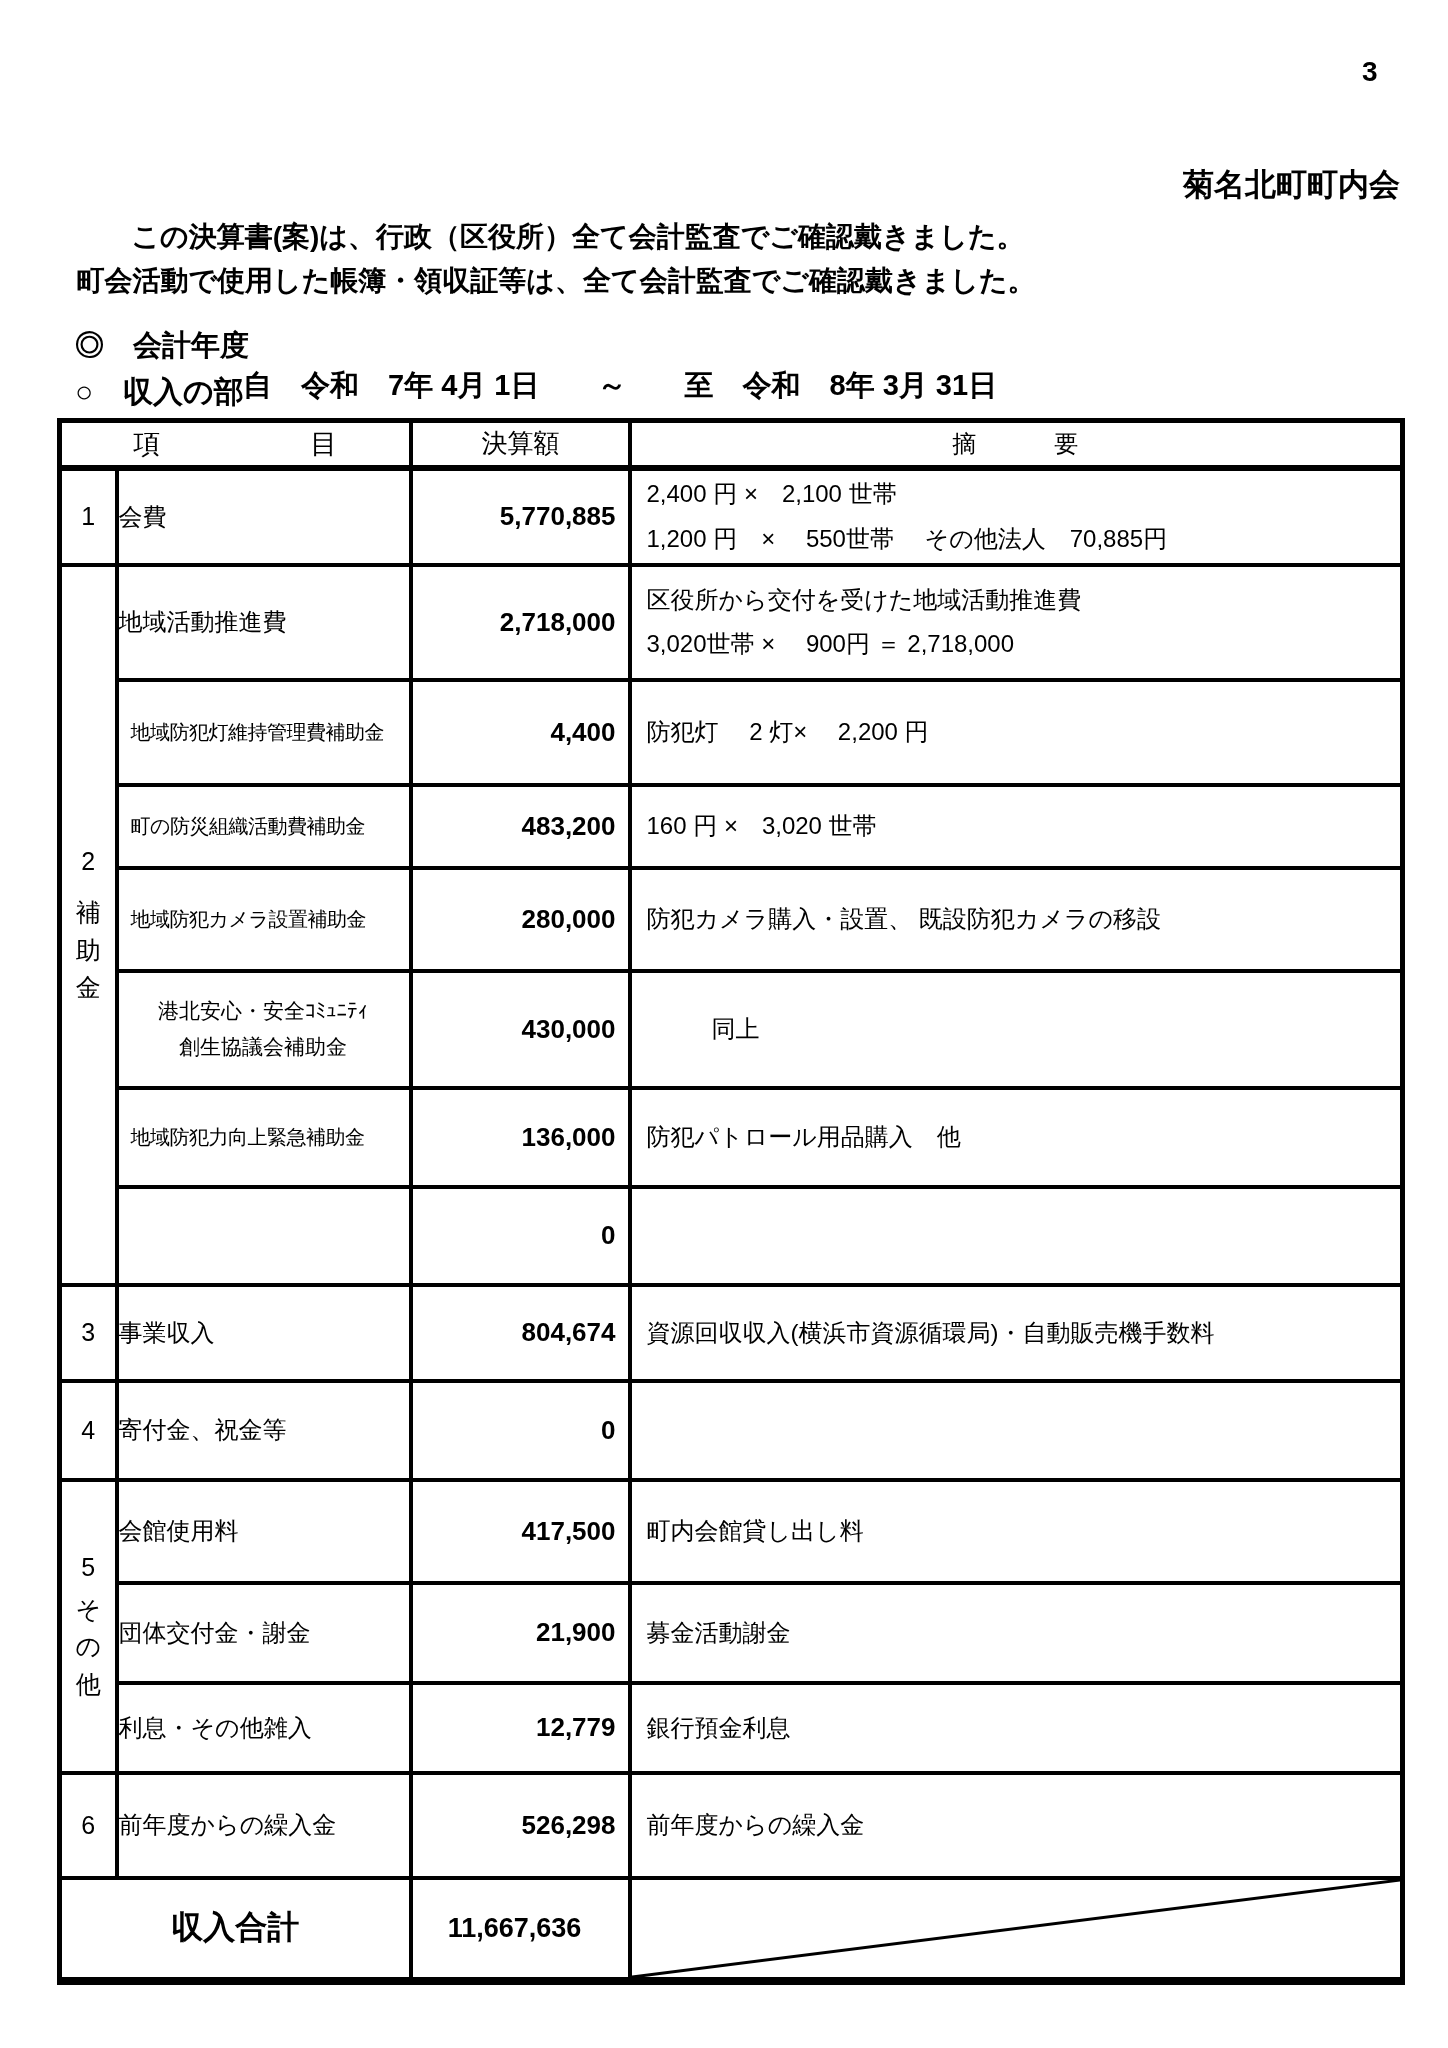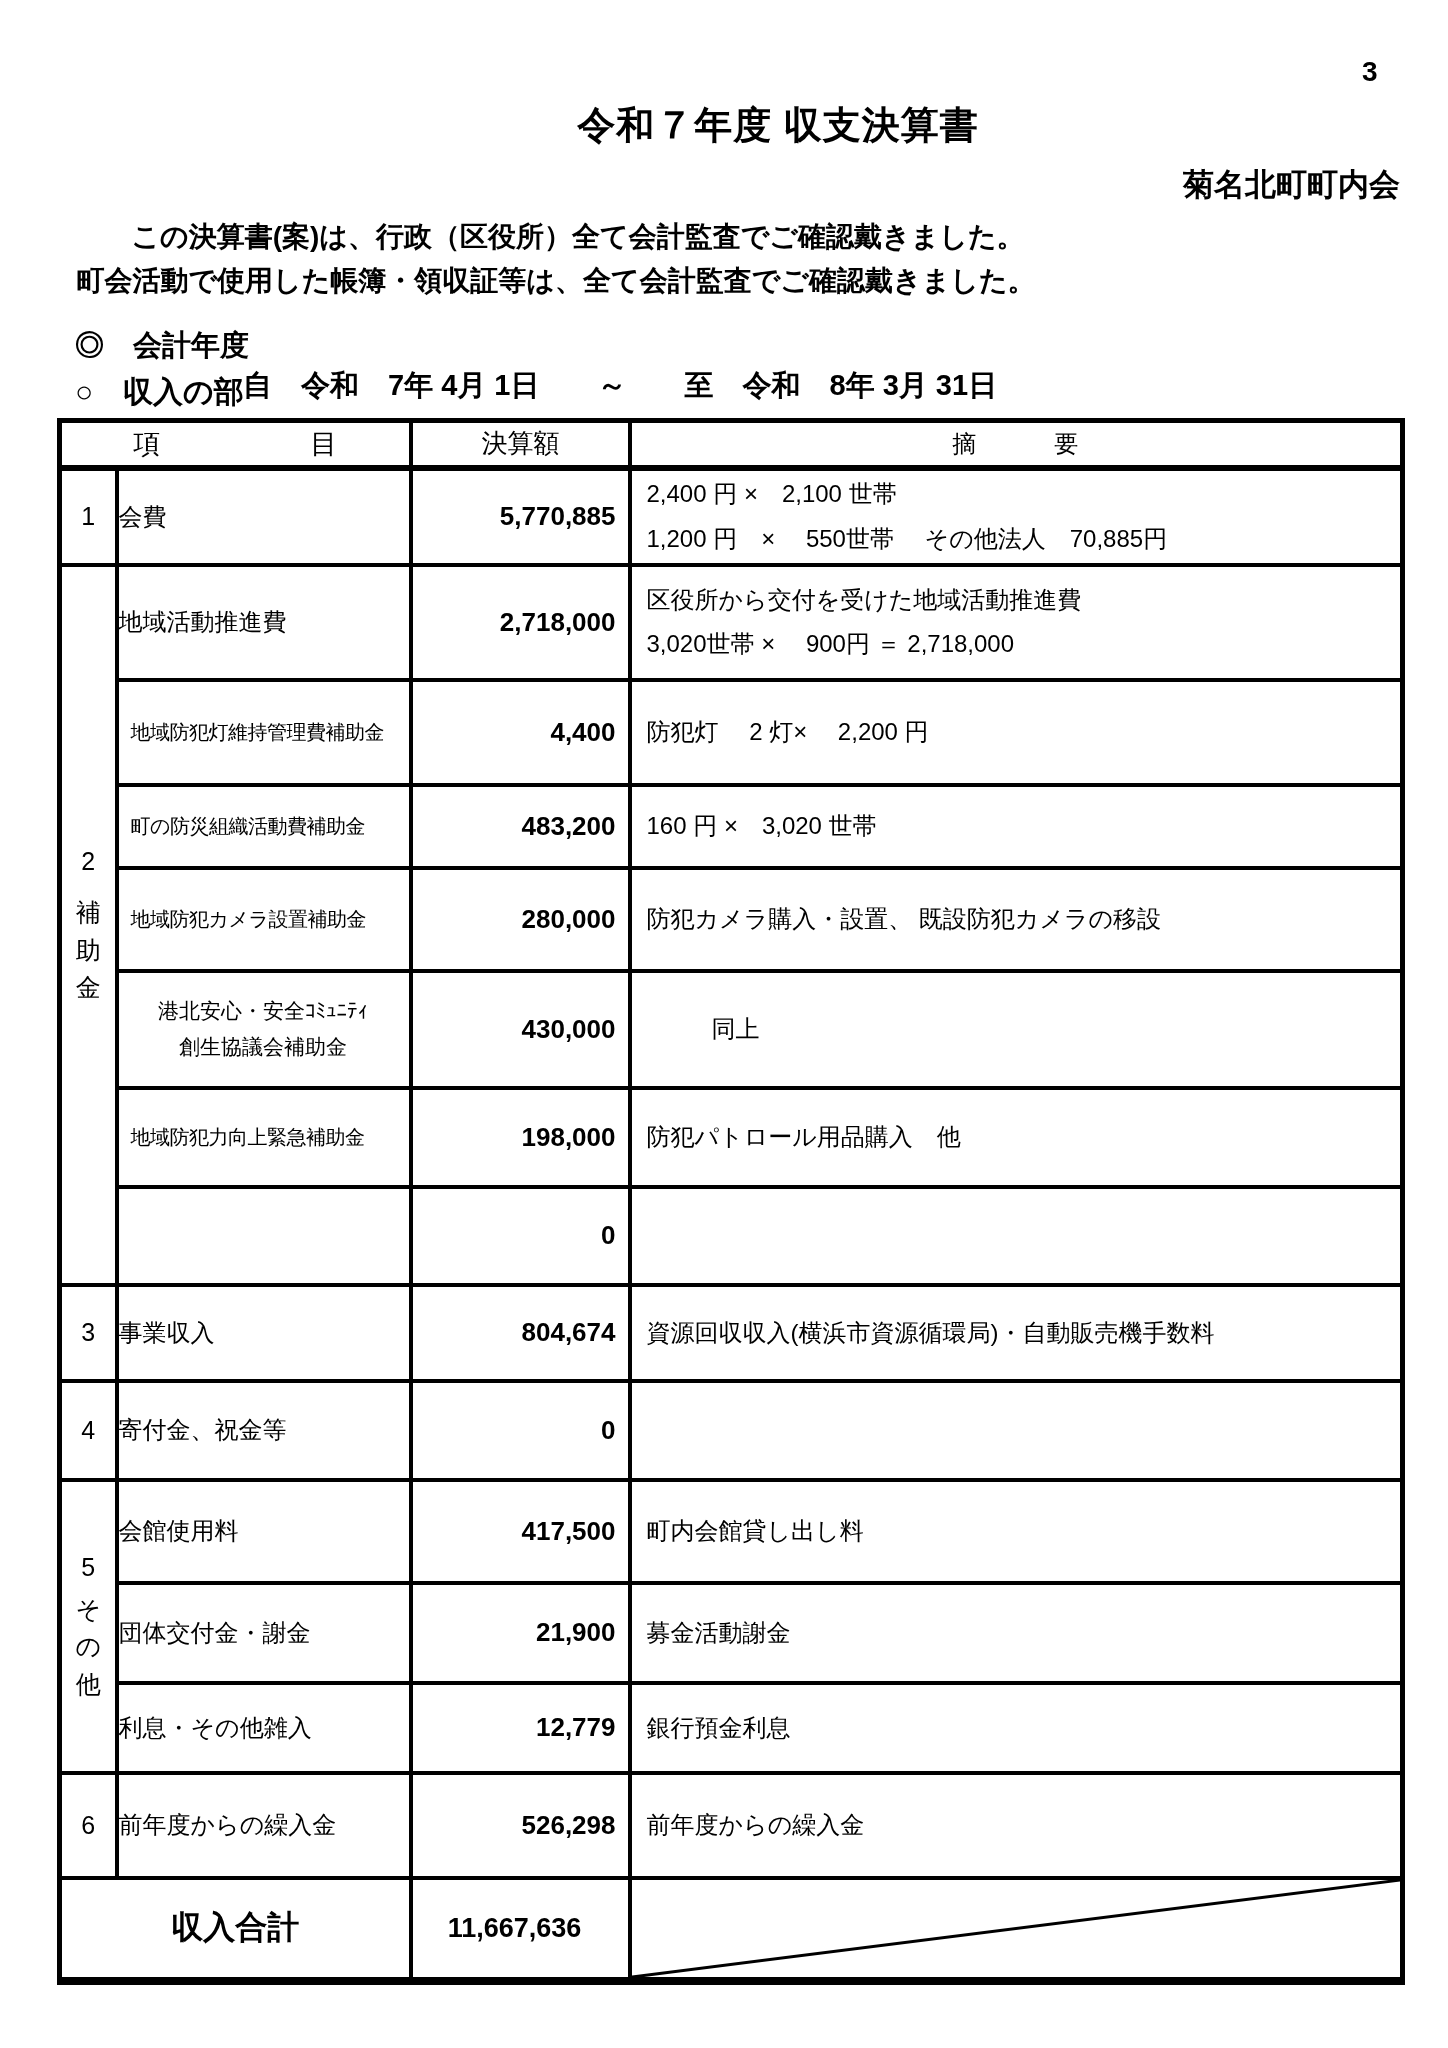--- a/index.html
+++ b/index.html
@@ -54,21 +54,20 @@
   .t-amt{font-size:27px;}
   .diag-cell{position:relative;padding:0;}
   .diag-cell svg{position:absolute;left:0;top:0;width:100%;height:100%;display:block;}
 </style>
 </head>
 <body>
 
 <div class="page">
 
   <div class="abs page-number">3</div>
-  <div class="abs doc-title">令和７年度 収支決算書</div>
   <div class="abs org-name">菊名北町町内会</div>
   <div class="abs notice1">この決算書(案)は、行政（区役所）全て会計監査でご確認戴きました。</div>
   <div class="abs notice2">町会活動で使用した帳簿・領収証等は、全て会計監査でご確認戴きました。</div>
 
   <div class="abs fiscal-line">
     <span>◎　会計年度</span>
     <span class="fy-value">自　令和　7年 4月 1日　　～　　至　令和　8年 3月 31日</span>
   </div>
   <div class="abs income-line">○　収入の部</div>
 
@@ -146,21 +145,21 @@
       <td class="c-item center2">
         <div>港北安心・安全ｺﾐｭﾆﾃｨ</div>
         <div>創生協議会補助金</div>
       </td>
       <td class="c-amt">430,000</td>
       <td class="c-rem indent">同上</td>
     </tr>
 
     <tr style="height:99px">
       <td class="c-item small">地域防犯力向上緊急補助金</td>
-      <td class="c-amt">198,000</td>
+      <td class="c-amt">136,000</td>
       <td class="c-rem">防犯パトロール用品購入　他</td>
     </tr>
 
     <tr style="height:98px">
       <td class="c-item"></td>
       <td class="c-amt">0</td>
       <td class="c-rem"></td>
     </tr>
 
     <tr style="height:96px">

